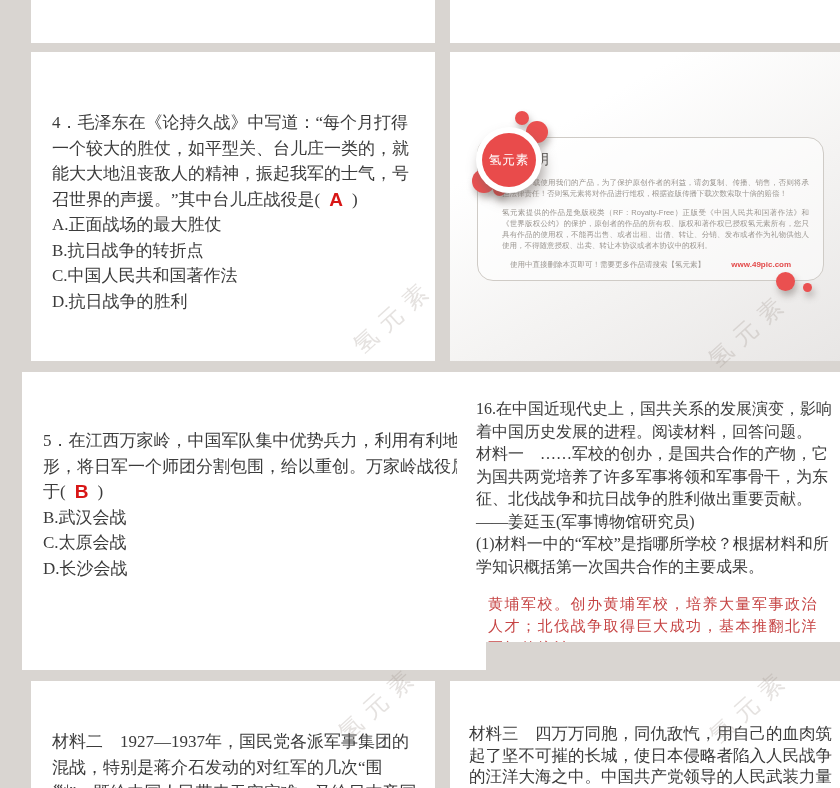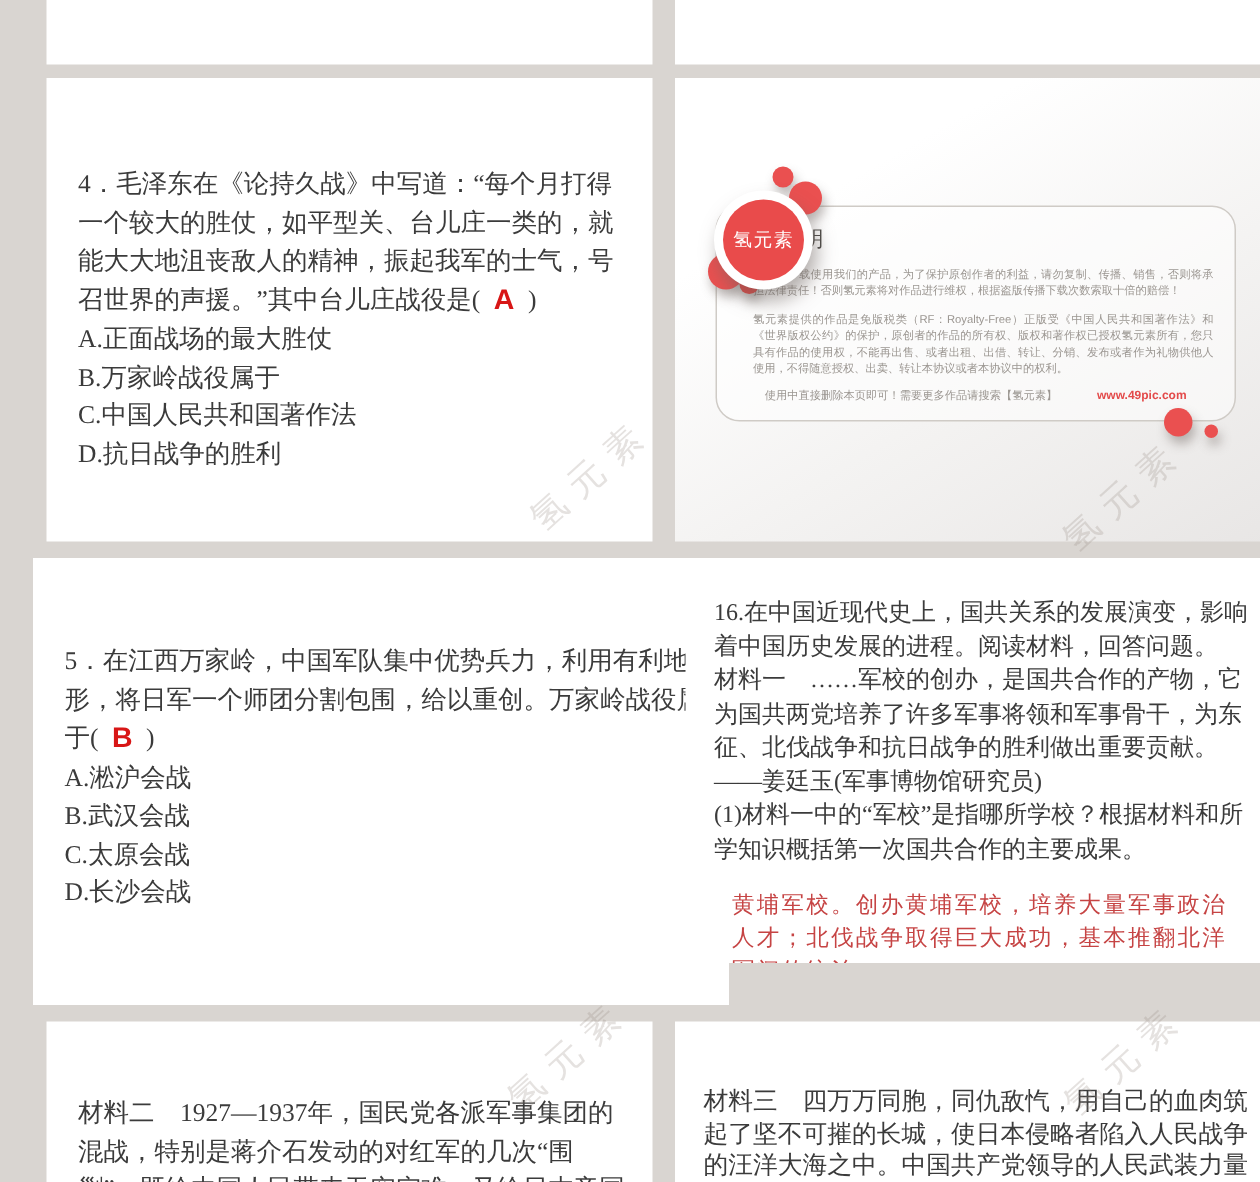--- a/index.html
+++ b/index.html
@@ -74,21 +74,21 @@
 <div id="canvas">
 
   <div class="slide s-tl"></div>
   <div class="slide s-tr"></div>
 
   <div class="slide s-q4">
     <div class="qtext q4pad">
       <span>4．毛泽东在《论持久战》中写道：“每个月打得一个较大的胜仗，如平型关、台儿庄一类的，就能大大地沮丧敌人的精神，振起我军的士气，号召世界的声援。”其中台儿庄战役是(</span><span class="ansletter">A</span><span class="paren">)</span>
       <div class="opts">
         <div>A.正面战场的最大胜仗</div>
-        <div>B.万家岭战役属于</div>
+        <div>B.抗日战争的转折点</div>
         <div>C.中国人民共和国著作法</div>
         <div>D.抗日战争的胜利</div>
       </div>
     </div>
   </div>
 
   <div class="slide s-cr">
     <div class="cr-card">
       <div class="cr-title">版权声明</div>
       <div class="cr-para">感谢您下载使用我们的产品，为了保护原创作者的利益，请勿复制、传播、销售，否则将承担法律责任！否则氢元素将对作品进行维权，根据盗版传播下载次数索取十倍的赔偿！</div>
@@ -108,21 +108,20 @@
       <div class="logo-inner">
         <span class="logo-label">氢元素</span>
       </div>
     </div>
   </div>
 
   <div class="slide s-q5">
     <div class="qtext q5pad">
       <span>5．在江西万家岭，中国军队集中优势兵力，利用有利地形，将日军一个师团分割包围，给以重创。万家岭战役属于(</span><span class="ansletter">B</span><span class="paren">)</span>
       <div class="opts">
-        <div>A.淞沪会战</div>
         <div>B.武汉会战</div>
         <div>C.太原会战</div>
         <div>D.长沙会战</div>
       </div>
     </div>
   </div>
 
   <div class="slide s-q16">
     <div class="q16pad">
       <div>16.在中国近现代史上，国共关系的发展演变，影响着中国历史发展的进程。阅读材料，回答问题。</div>

